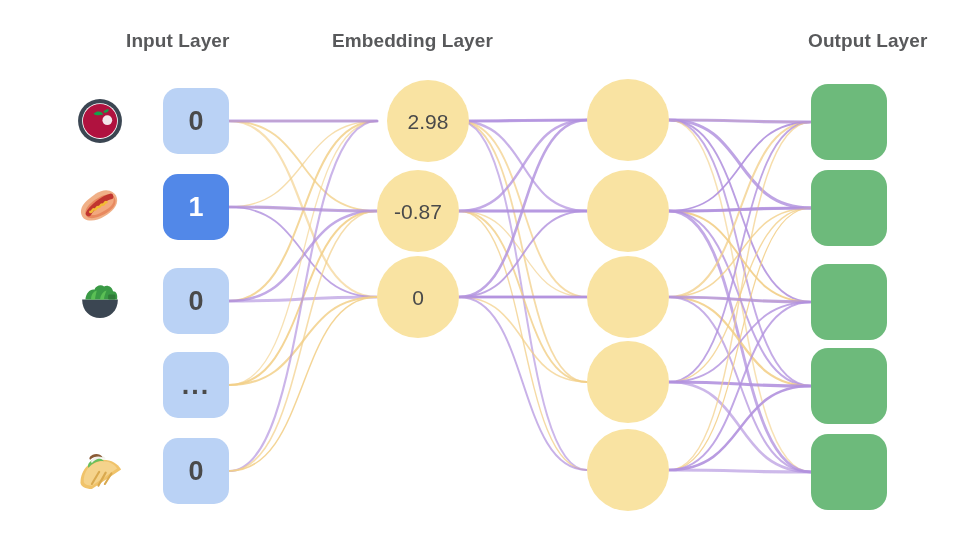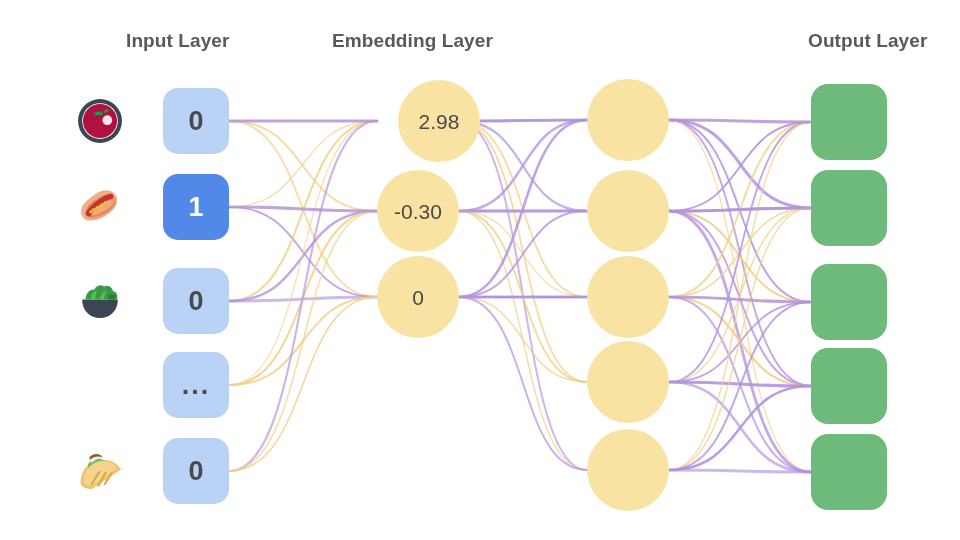--- a/index.html
+++ b/index.html
@@ -169,25 +169,25 @@
         <span>0</span>
       </div>
       <div class="node box-input dots" style="left: 163px; top: 352px;">
         <span>...</span>
       </div>
       <div class="node box-input" style="left: 163px; top: 438px;">
         <span>0</span>
       </div>
     </div>
   <div id="emb-host">
-      <div class="node circle-emb" style="left: 398px; top: 80px; justify-content: center;">
+      <div class="node circle-emb" style="left: 387px; top: 80px; justify-content: center;">
         <span>2.98</span>
       </div>
       <div class="node circle-emb" style="left: 377px; top: 170px;">
-        <span>-0.30</span>
+        <span>-0.87</span>
       </div>
       <div class="node circle-emb" style="left: 377px; top: 256px;">
         <span>0</span>
       </div>
     </div>
   <div id="hid-host">
       <div class="node circle-hid" style="left: 587px; top: 79px;"></div>
       <div class="node circle-hid" style="left: 587px; top: 170px;"></div>
       <div class="node circle-hid" style="left: 587px; top: 256px;"></div>
       <div class="node circle-hid" style="left: 587px; top: 341px;"></div>

